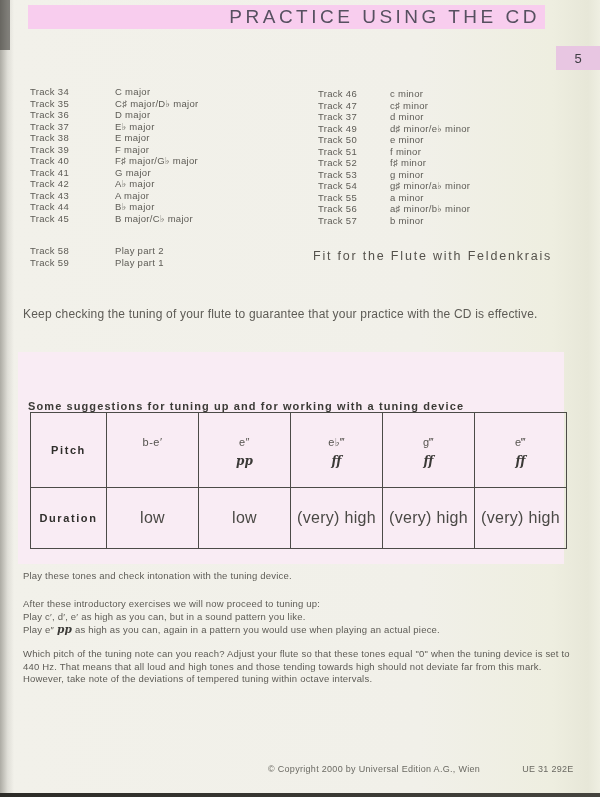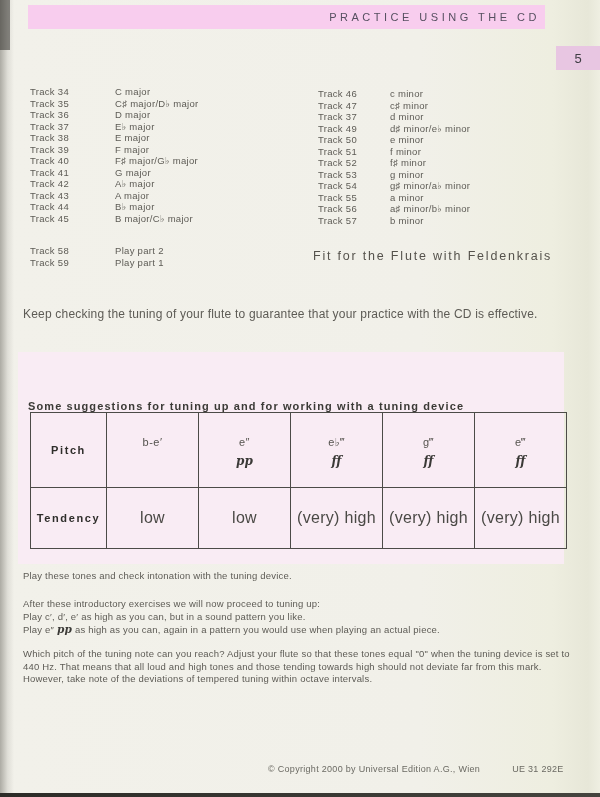--- a/index.html
+++ b/index.html
@@ -28,21 +28,21 @@
     background:linear-gradient(to right, #2c2b27, #45443e);
   }
   
   .header-bar {
     position:absolute; left:28px; top:5px; width:517px; height:24px;
     background:#f8cdee;
     display:flex; align-items:center; justify-content:flex-end;
     padding-right:5px; box-sizing:border-box;
   }
   .header-bar .title {
-    font-size:11px; letter-spacing:3.5px; color:#565060; font-weight:500;
+    font-size:19px; letter-spacing:3.5px; color:#565060; font-weight:500;
   }
   .page-num-box {
     position:absolute; left:556px; top:46px; width:44px; height:24px;
     background:#e8c6e2;
     display:flex; align-items:center; justify-content:center;
     font-size:13px; color:#3f3d44;
   }
   
   .track-list { position:absolute; }
   .track-list.major { left:30px; top:86px; }
@@ -98,21 +98,21 @@
   .para { position:absolute; left:23px; font-size:9.5px; color:#5d5b55;
     letter-spacing:0.2px; line-height:13px; }
   .p-tones { top:569px; width:560px; }
   .p-instr { top:597px; width:560px; }
   .p-instr .dyn-inline {
     font-family:"DejaVu Serif","Liberation Serif",serif;
     font-style:italic; font-weight:bold; font-size:10.5px; color:#3a3936;
   }
   .p-which { top:648px; width:562px; line-height:12.5px; }
   
-  .footer { position:absolute; top:764px; left:268px; display:flex; gap:32px;
+  .footer { position:absolute; top:764px; left:268px; display:flex; gap:42px;
     font-size:9px; color:#6b6a63; letter-spacing:0.3px; }
 </style>
 </head>
 <body>
 
 <div class="page">
 
   <div class="edge-left"></div>
   <div class="edge-left-cap"></div>
 
@@ -258,21 +258,21 @@
     <tbody>
         <tr class="r1">
       <td class="rowhead">Pitch</td>
       <td class="pitch-cell"><span class="pitch-val">b-e′</span><span class="dyn"></span></td>
       <td class="pitch-cell"><span class="pitch-val">e″</span><span class="dyn">pp</span></td>
       <td class="pitch-cell"><span class="pitch-val">e♭‴</span><span class="dyn">ff</span></td>
       <td class="pitch-cell"><span class="pitch-val">g‴</span><span class="dyn">ff</span></td>
       <td class="pitch-cell"><span class="pitch-val">e‴</span><span class="dyn">ff</span></td>
     </tr>
     <tr class="r2">
-      <td class="rowhead">Tendency</td>
+      <td class="rowhead">Duration</td>
       <td><span class="tend-val">low</span></td>
       <td><span class="tend-val">low</span></td>
       <td><span class="tend-val">(very) high</span></td>
       <td><span class="tend-val">(very) high</span></td>
       <td><span class="tend-val">(very) high</span></td>
     </tr>
   </tbody>
     </table>
 
   <div class="para p-tones">Play these tones and check intonation with the tuning device.</div>

